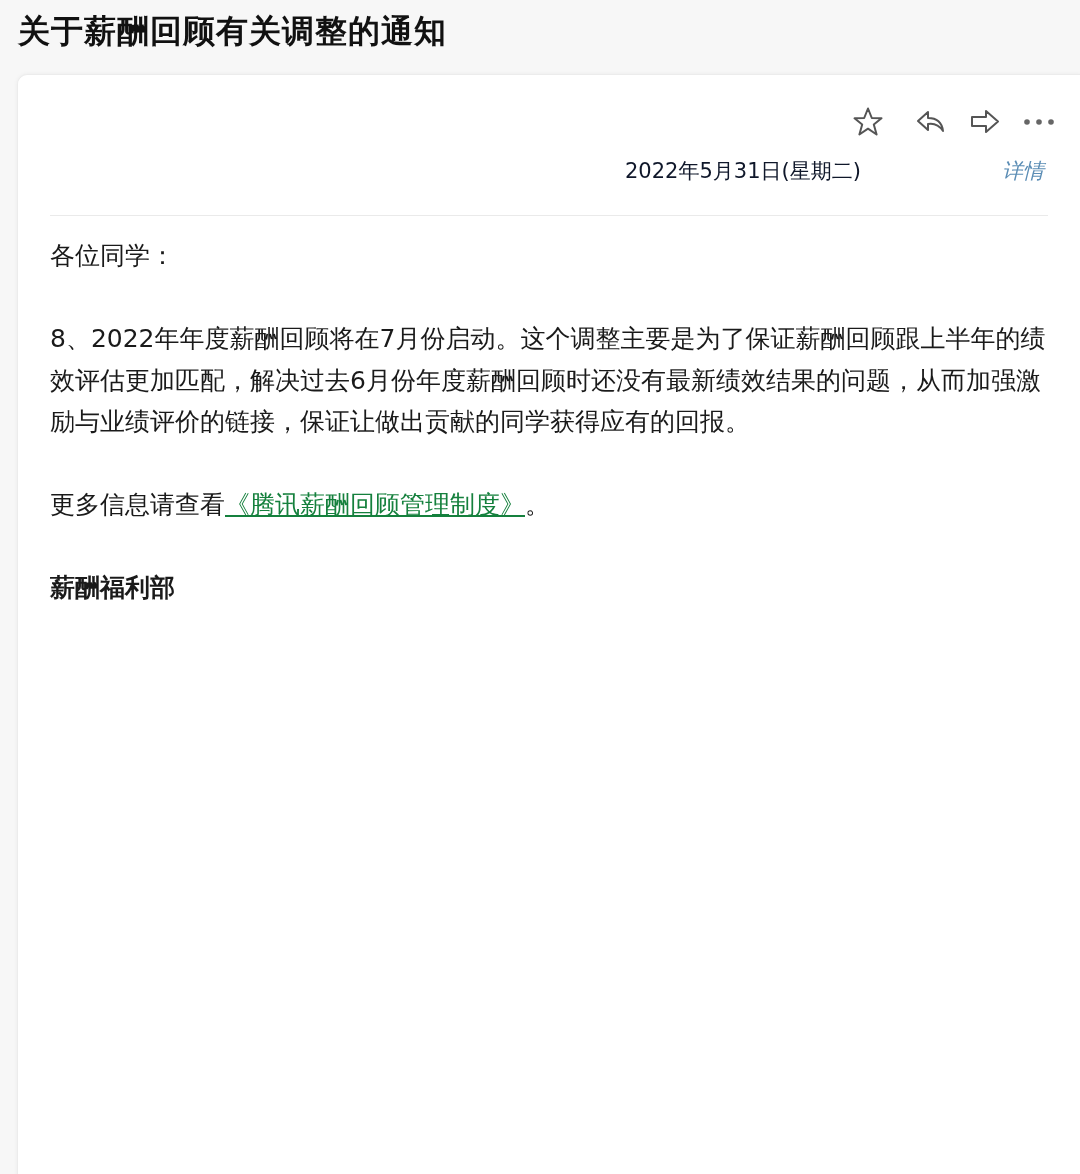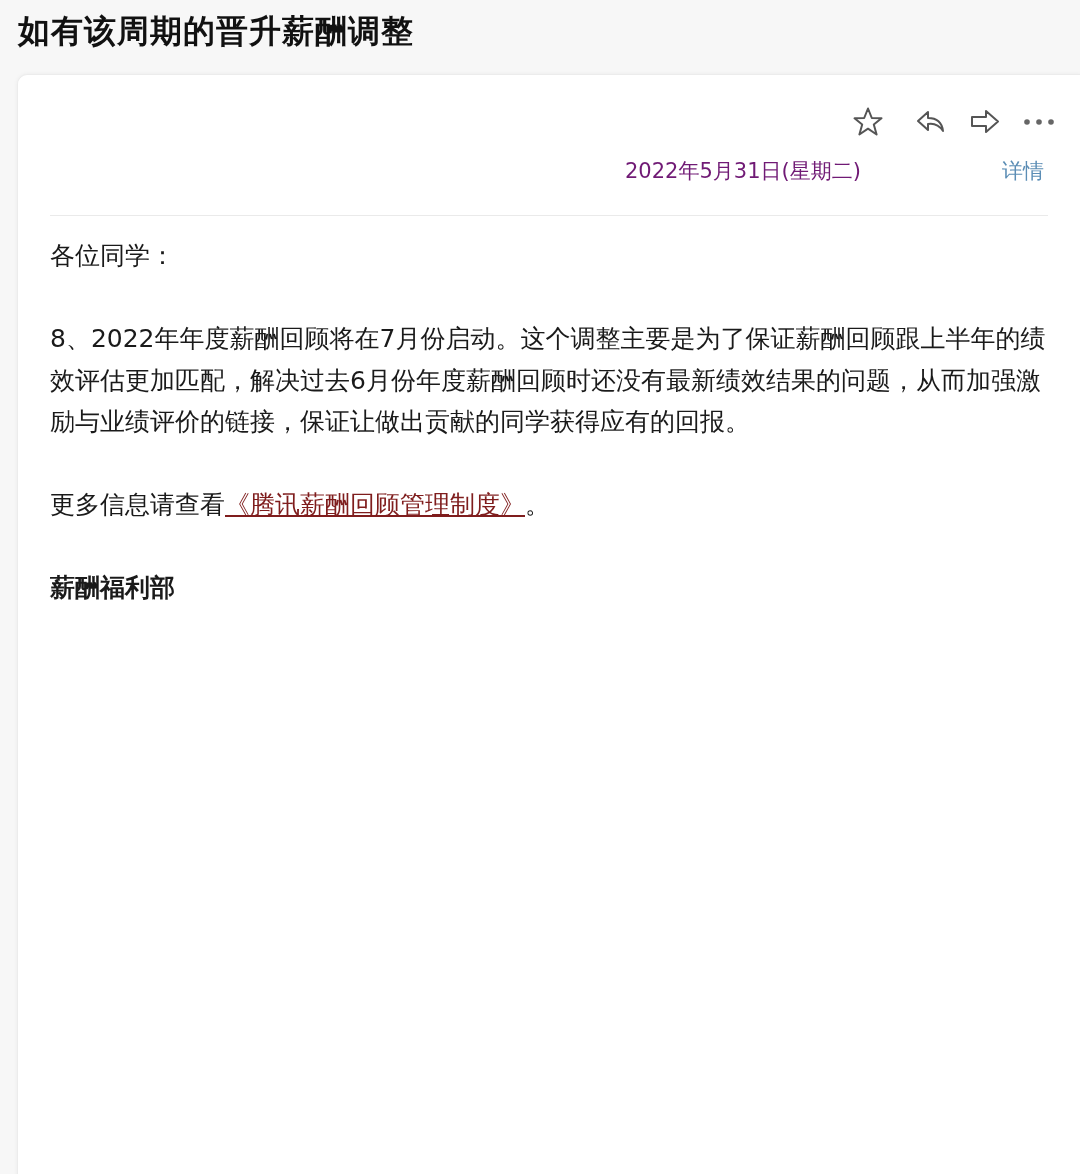--- a/index.html
+++ b/index.html
@@ -29,42 +29,42 @@
   .toolbar {
     position:absolute; top:30px; left:830px; height:34px; width:200px;
   }
   .tb-btn {
     position:absolute; top:0; width:34px; height:34px;
     display:flex; align-items:center; justify-content:center; cursor:pointer;
   }
   .tb-btn svg { display:block; }
   .date-line {
     position:absolute; left:607px; top:80px;
-    font-size:21px; color:#701a75; line-height:32px;text-align:right;
+    font-size:21px; color:#0f172a; line-height:32px;text-align:right;
   }
   .details-link {
     position:absolute; left:984px; top:80px;
-    font-size:21px; color:#5b8db5; line-height:32px; cursor:pointer;
+    font-size:21px; color:#5b8db5; line-height:32px; cursor:pointer;font-style:italic;
   }
   .divider {
     position:absolute; left:32px; top:140px; width:998px; height:1px;
     background:#eaeaea;
   }
   .body {
     position:absolute; left:32px; top:160px; width:1000px;
     font-size:25px; line-height:41.5px; color:#1a1a1a;
   }
   .body p { margin:0 0 41.5px 0; }
   .body p.tight { margin:0;font-weight:bold; }
-  .doc-link { color:#7f1d1d; text-decoration:underline; cursor:pointer; }
+  .doc-link { color:#15803d; text-decoration:underline; cursor:pointer; }
 </style>
 </head>
 <body>
 
-<div class="page-title">如有该周期的晋升薪酬调整</div>
+<div class="page-title">关于薪酬回顾有关调整的通知</div>
 
 <div class="card">
 
   <div class="toolbar">
     <div class="tb-btn" style="left:3px;">
       <span>
         <svg width="32" height="32" viewBox="0 0 32 32">
             <polygon points="16,2.5 19.8,12 29.5,12.3 21.8,18.5 24.6,28.5 16,22.7 7.4,28.5 10.2,18.5 2.5,12.3 12.2,12" fill="none" stroke="#555" stroke-width="2" stroke-linejoin="round"></polygon>
           </svg>
       </span>

